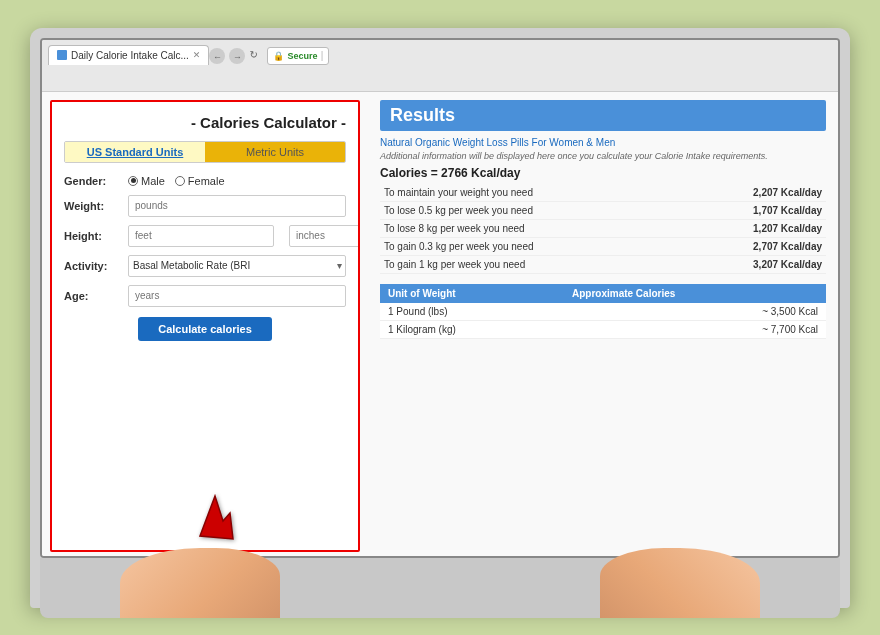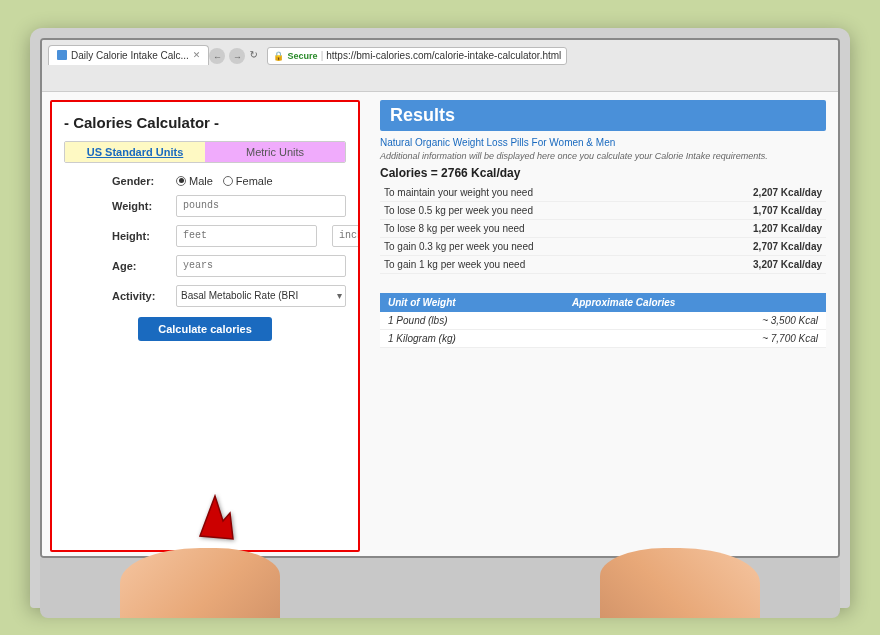--- a/index.html
+++ b/index.html
@@ -156,21 +156,21 @@
       padding: 12px;
       border: 2px solid #e00;
       margin: 8px;
       background: #fff;
       border-radius: 2px;
       height: calc(100% - 16px);
       overflow: hidden;
     }
 
     .calc-title {
-      text-align: left;
+      text-align: right;
       font-size: 15px;
       font-weight: bold;
       color: #222;
       margin-bottom: 10px;
     }
 
     .unit-tabs {
       display: flex;
       gap: 0;
       margin-bottom: 12px;
@@ -178,38 +178,37 @@
       border-radius: 2px;
       overflow: hidden;
     }
 
     .unit-tab {
       flex: 1;
       padding: 4px 8px;
       text-align: center;
       font-size: 11px;
       cursor: pointer;
-      background: #f0abfc;
+      background: #eab308;
       color: #555;
       border: none;
     }
 
     .unit-tab.active {
       background: #fef9c3;
       color: #1a6abf;
       font-weight: bold;
       text-decoration: underline;
     }
 
     .form-row {
       display: flex;
       align-items: center;
       margin-bottom: 8px;
       gap: 6px;
-      margin-left: 48px;
     }
 
     .form-label {
       font-size: 11px;
       color: #333;
       font-weight: bold;
       width: 58px;
       flex-shrink: 0;
     }
 
@@ -247,21 +246,20 @@
 
     .form-input {
       flex: 1;
       height: 22px;
       border: 1px solid #ccc;
       border-radius: 2px;
       padding: 0 6px;
       font-size: 10px;
       color: #aaa;
       background: #fff;
-      font-family: Liberation Mono, monospace;
     }
 
     .height-inputs {
       display: flex;
       gap: 15px;
       flex: 1;
     }
 
     .height-inputs .form-input {
       flex: 1;
@@ -351,21 +349,21 @@
     .calories-summary {
       font-size: 12px;
       font-weight: bold;
       color: #222;
       margin-bottom: 4px;
     }
 
     .results-table {
       width: 100%;
       border-collapse: collapse;
-      margin-bottom: 19px;
+      margin-bottom: 10px;
     }
 
     .results-table tr {
       border-bottom: 1px solid #eee;
     }
 
     .results-table td {
       padding: 3px 4px;
       font-size: 10px;
       color: #333;
@@ -373,21 +371,20 @@
 
     .results-table td:last-child {
       font-weight: bold;
       text-align: right;
       white-space: nowrap;
     }
 
     .unit-table {
       width: 100%;
       border-collapse: collapse;
-      font-style: italic;
     }
 
     .unit-table th {
       background: #4a90d9;
       color: #fff;
       font-size: 10px;
       padding: 4px 8px;
       text-align: left;
     }
 
@@ -461,21 +458,20 @@
         </div>
       </div>
       <div class="address-row">
         <button class="nav-btn">←</button>
         <button class="nav-btn">→</button>
         <span class="refresh-btn">↻</span>
         <div class="address-bar">
           <span class="secure-icon">🔒</span>
           <span class="secure-text">Secure</span>
           <span style="color:#bbb;font-size:10px;">|</span>
-          <span class="url-text">https://bmi-calories.com/calorie-intake-calculator.html</span>
         </div>
       </div>
     </div>
 
     <div class="page-content">
 
       <div class="calc-panel">
         <div class="calc-title">- Calories Calculator -</div>
 
         <div class="unit-tabs">
@@ -504,31 +500,31 @@
 
         <div class="form-row">
           <span class="form-label">Height:</span>
           <div class="height-inputs">
             <input class="form-input" type="text" placeholder="feet" style="">
             <input class="form-input" type="text" placeholder="inches" style="">
           </div>
         </div>
 
         <div class="form-row">
-          <span class="form-label">Age:</span>
-          <input class="form-input" type="text" placeholder="years" style="">
-        </div>
-
-        <div class="form-row">
           <span class="form-label">Activity:</span>
           <div class="select-wrapper">
             <select class="activity-select">
               <option>Basal Metabolic Rate (BRI</option>
             </select>
           </div>
+        </div>
+
+        <div class="form-row">
+          <span class="form-label">Age:</span>
+          <input class="form-input" type="text" placeholder="years" style="">
         </div>
 
         <div class="calc-btn-row">
           <button class="calc-btn">Calculate calories</button>
         </div>
       </div>
 
       <div class="results-panel">
         <div class="results-heading">Results</div>
         <a class="ad-link" href="#">Natural Organic Weight Loss Pills For Women &amp; Men</a>

